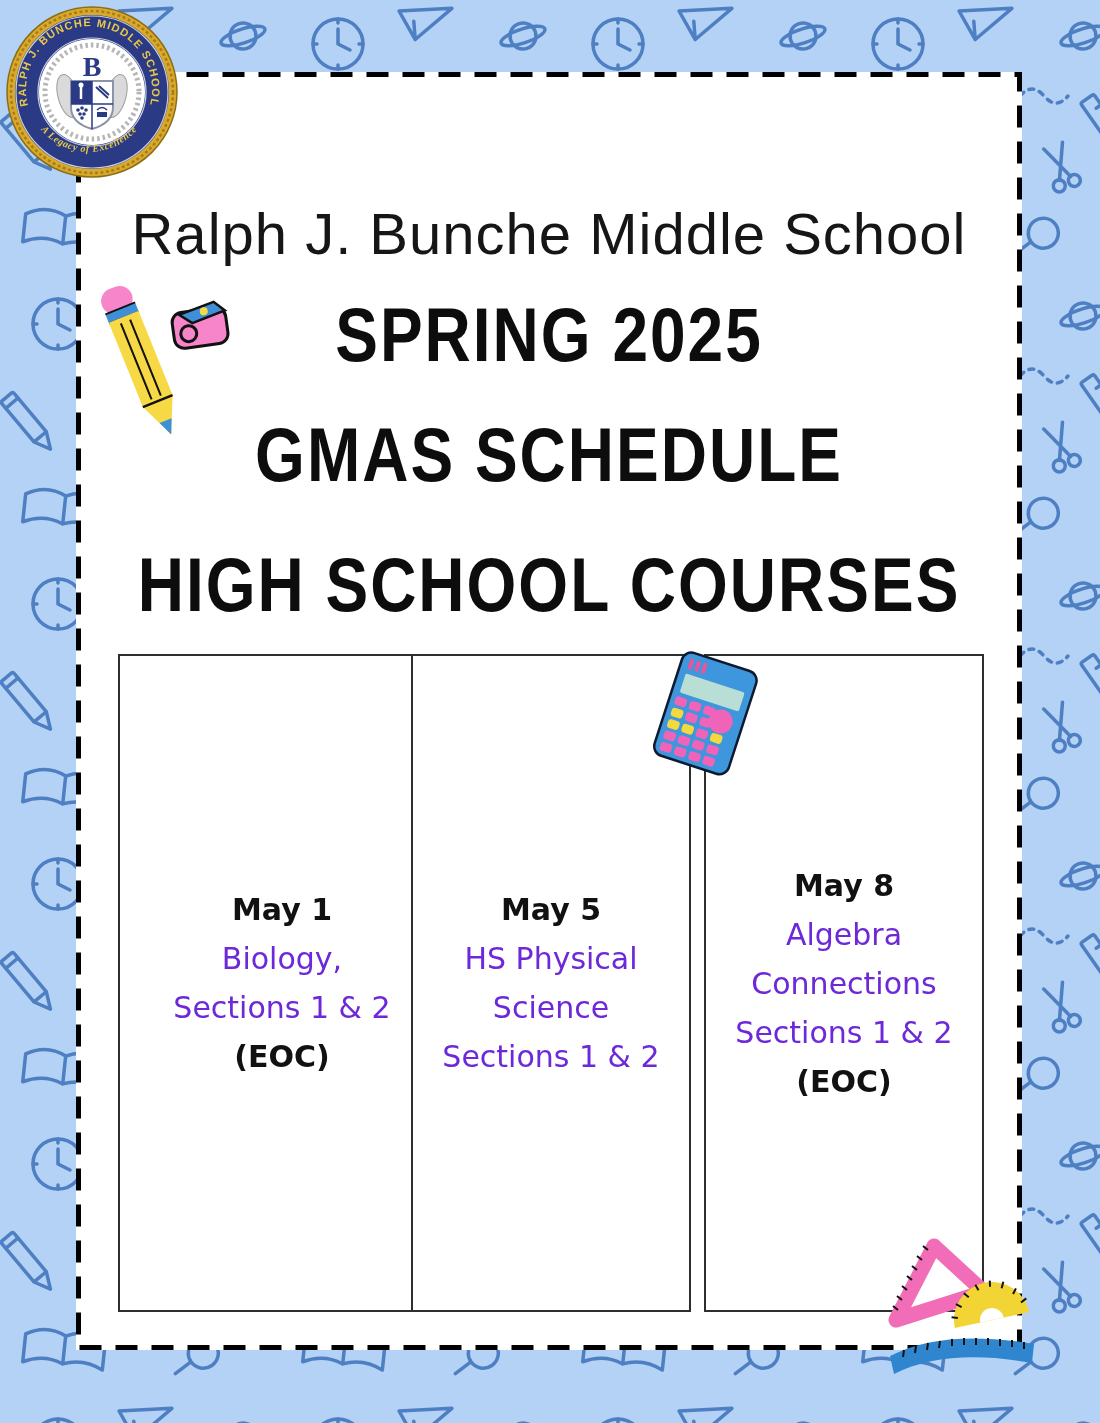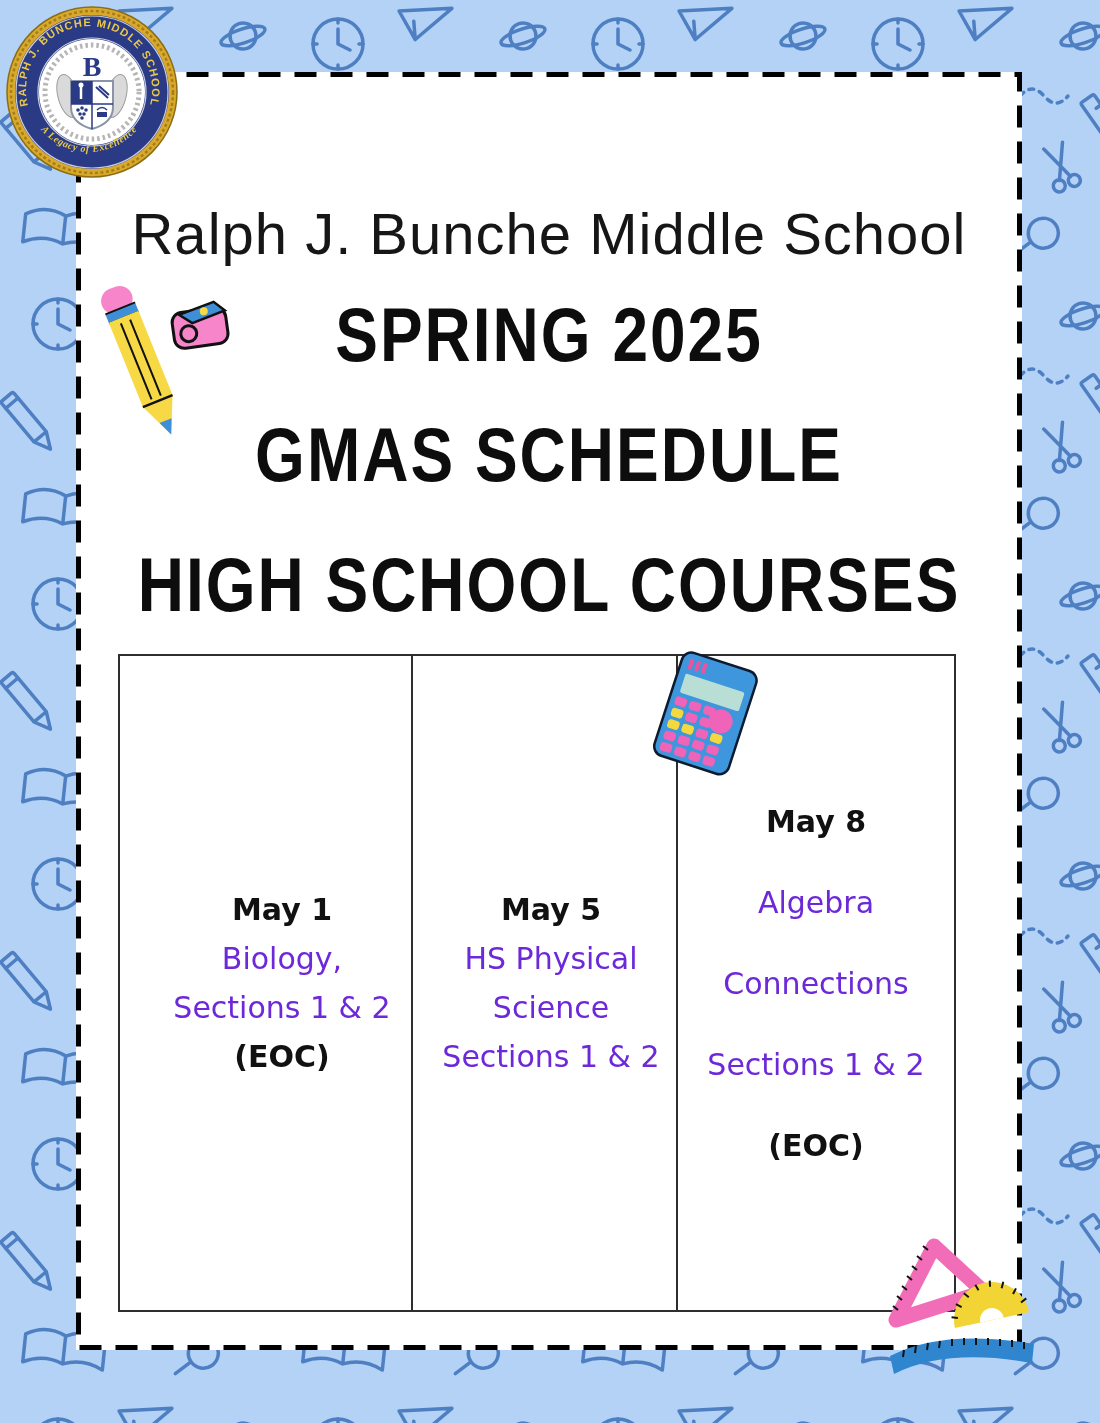--- a/index.html
+++ b/index.html
@@ -29,21 +29,21 @@
   .display-2{top:343px;}
   .display-3{top:473px;}
   .col{
     position:absolute;top:582px;width:276px;height:654px;
     border:2px solid #2e2e2e;background:#fff;
     display:flex;flex-direction:column;justify-content:center;
     text-align:center;z-index:1;
   }
   .col-1{left:42px;padding-left:24px;}
   .col-2{left:335px;}
-  .col-3{left:600px;gap:32px;}
+  .col-3{left:628px;}
   .line{
     font-family:"DejaVu Sans","Liberation Sans",sans-serif;
     font-size:30px;line-height:49px;color:#6d28d9;
   }
   .line.bold{font-weight:bold;color:#111111;}
   .line:empty{display:none;}
   .deco{position:absolute;z-index:5;}
   .deco-pencil{left:70px;top:280px;}
   .deco-calc{left:640px;top:646px;}
   .deco-geometry{left:882px;top:1234px;}

